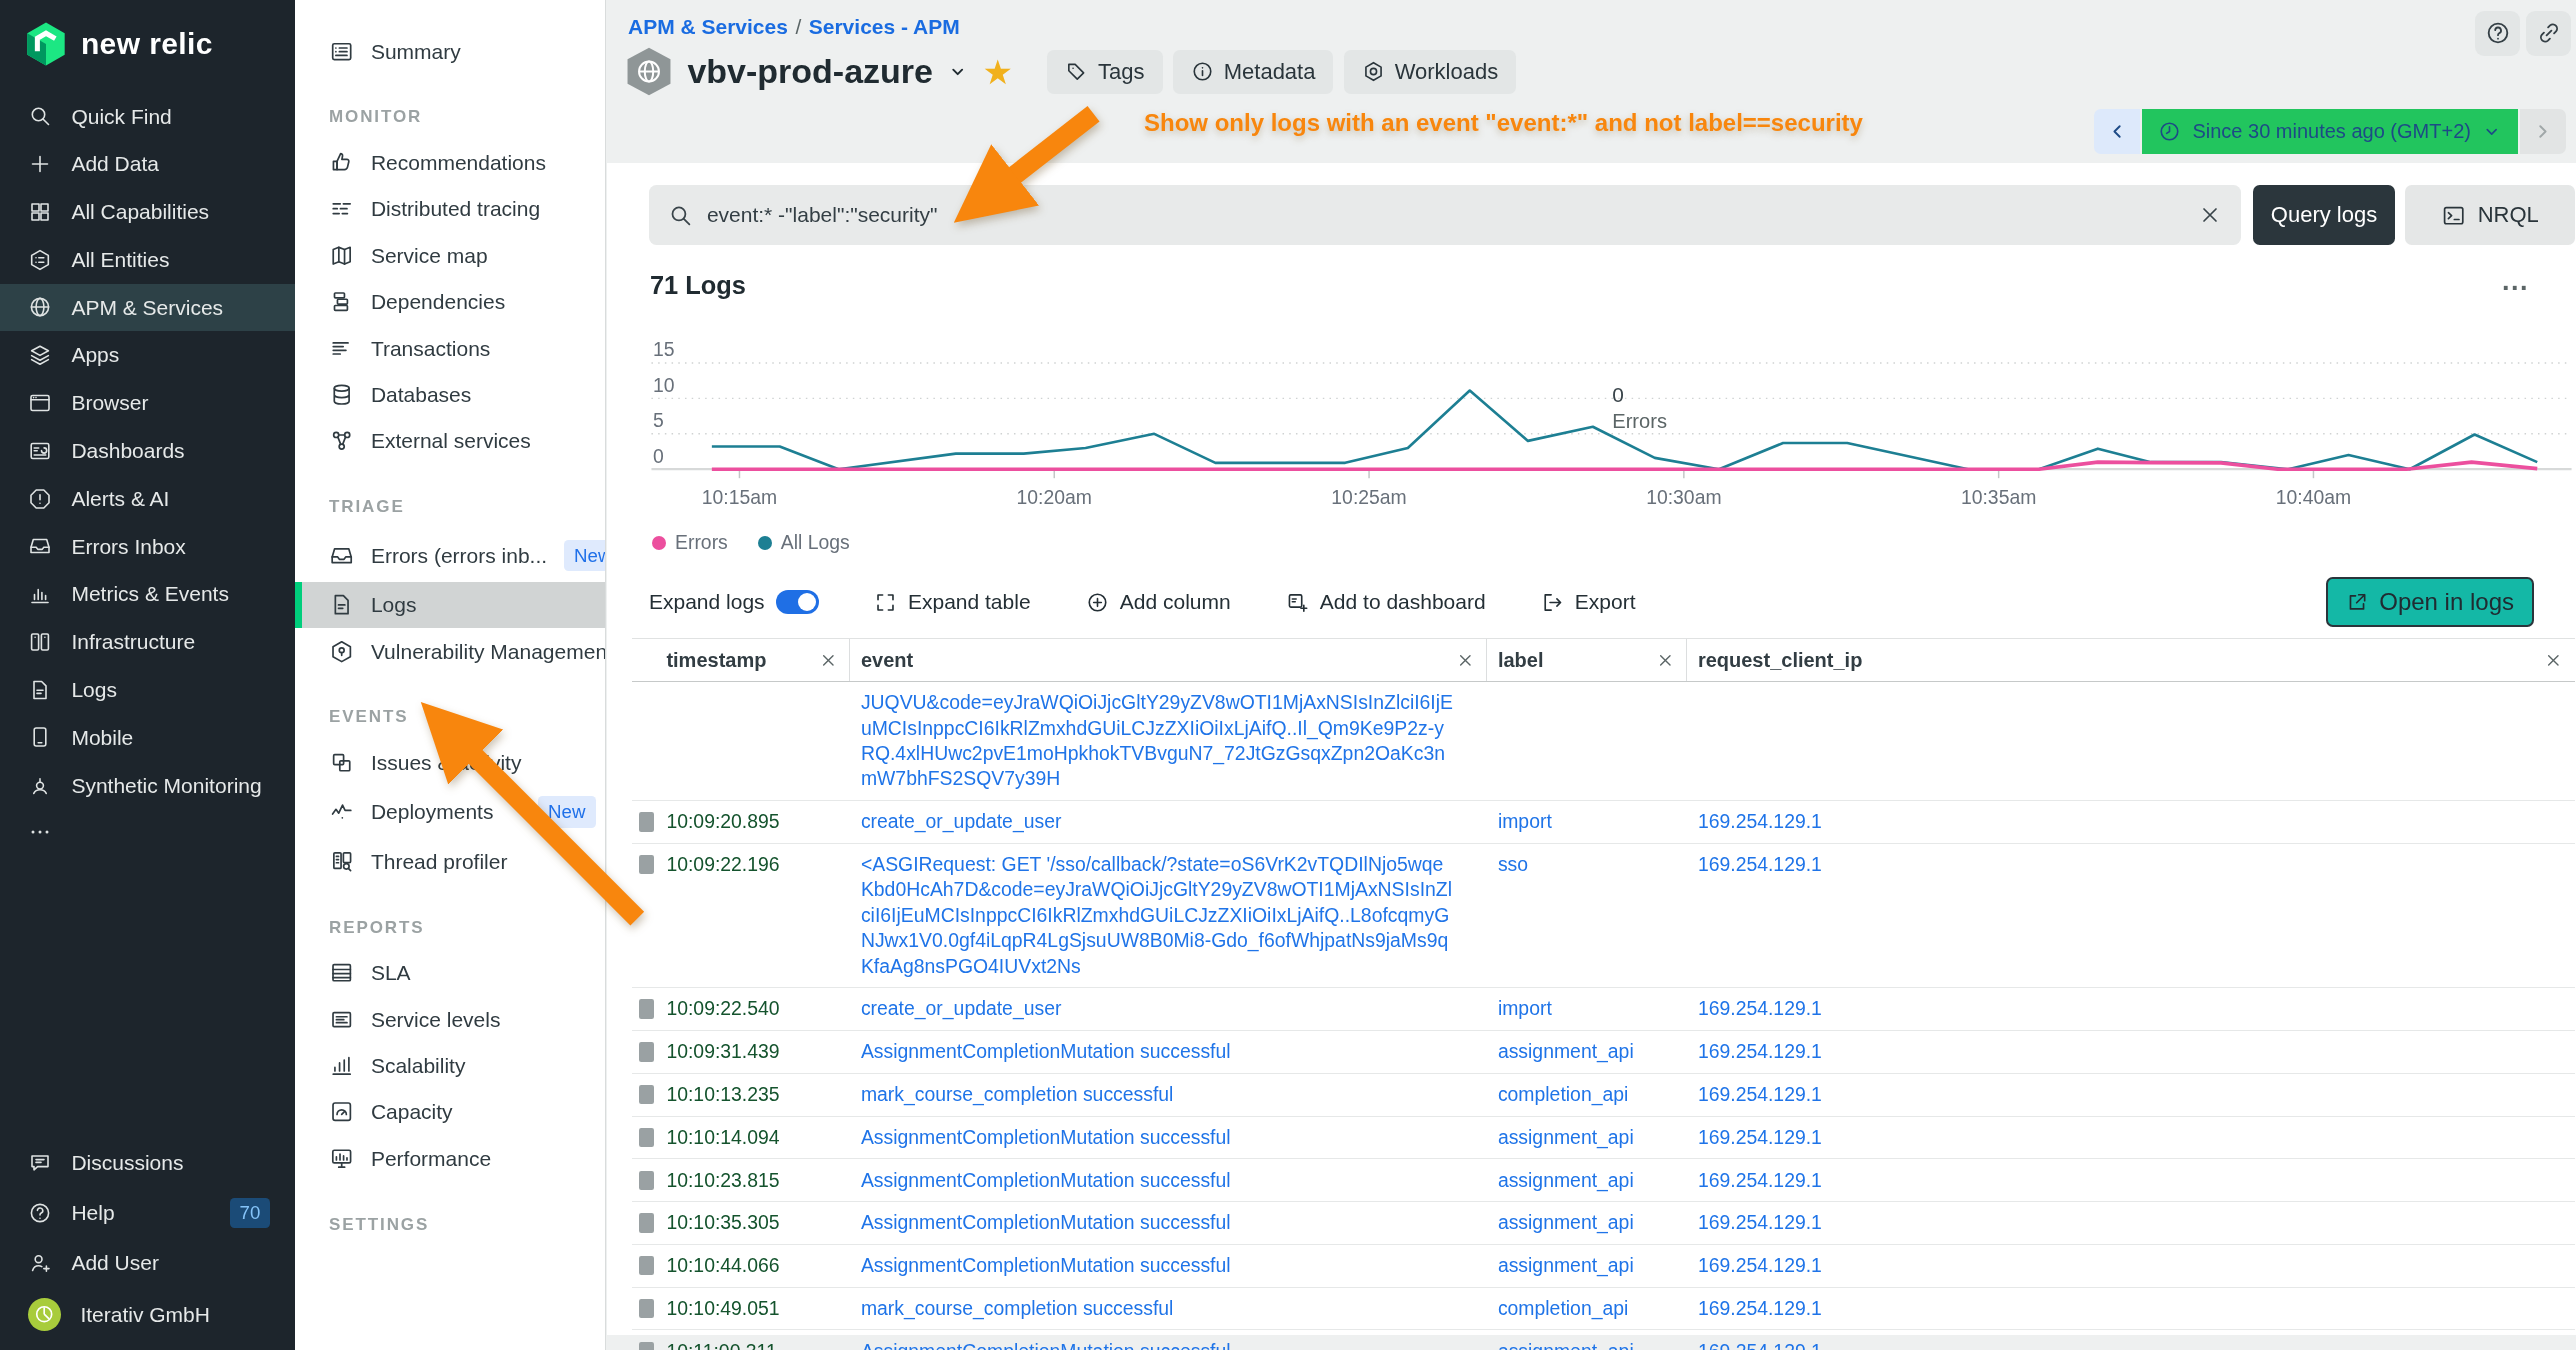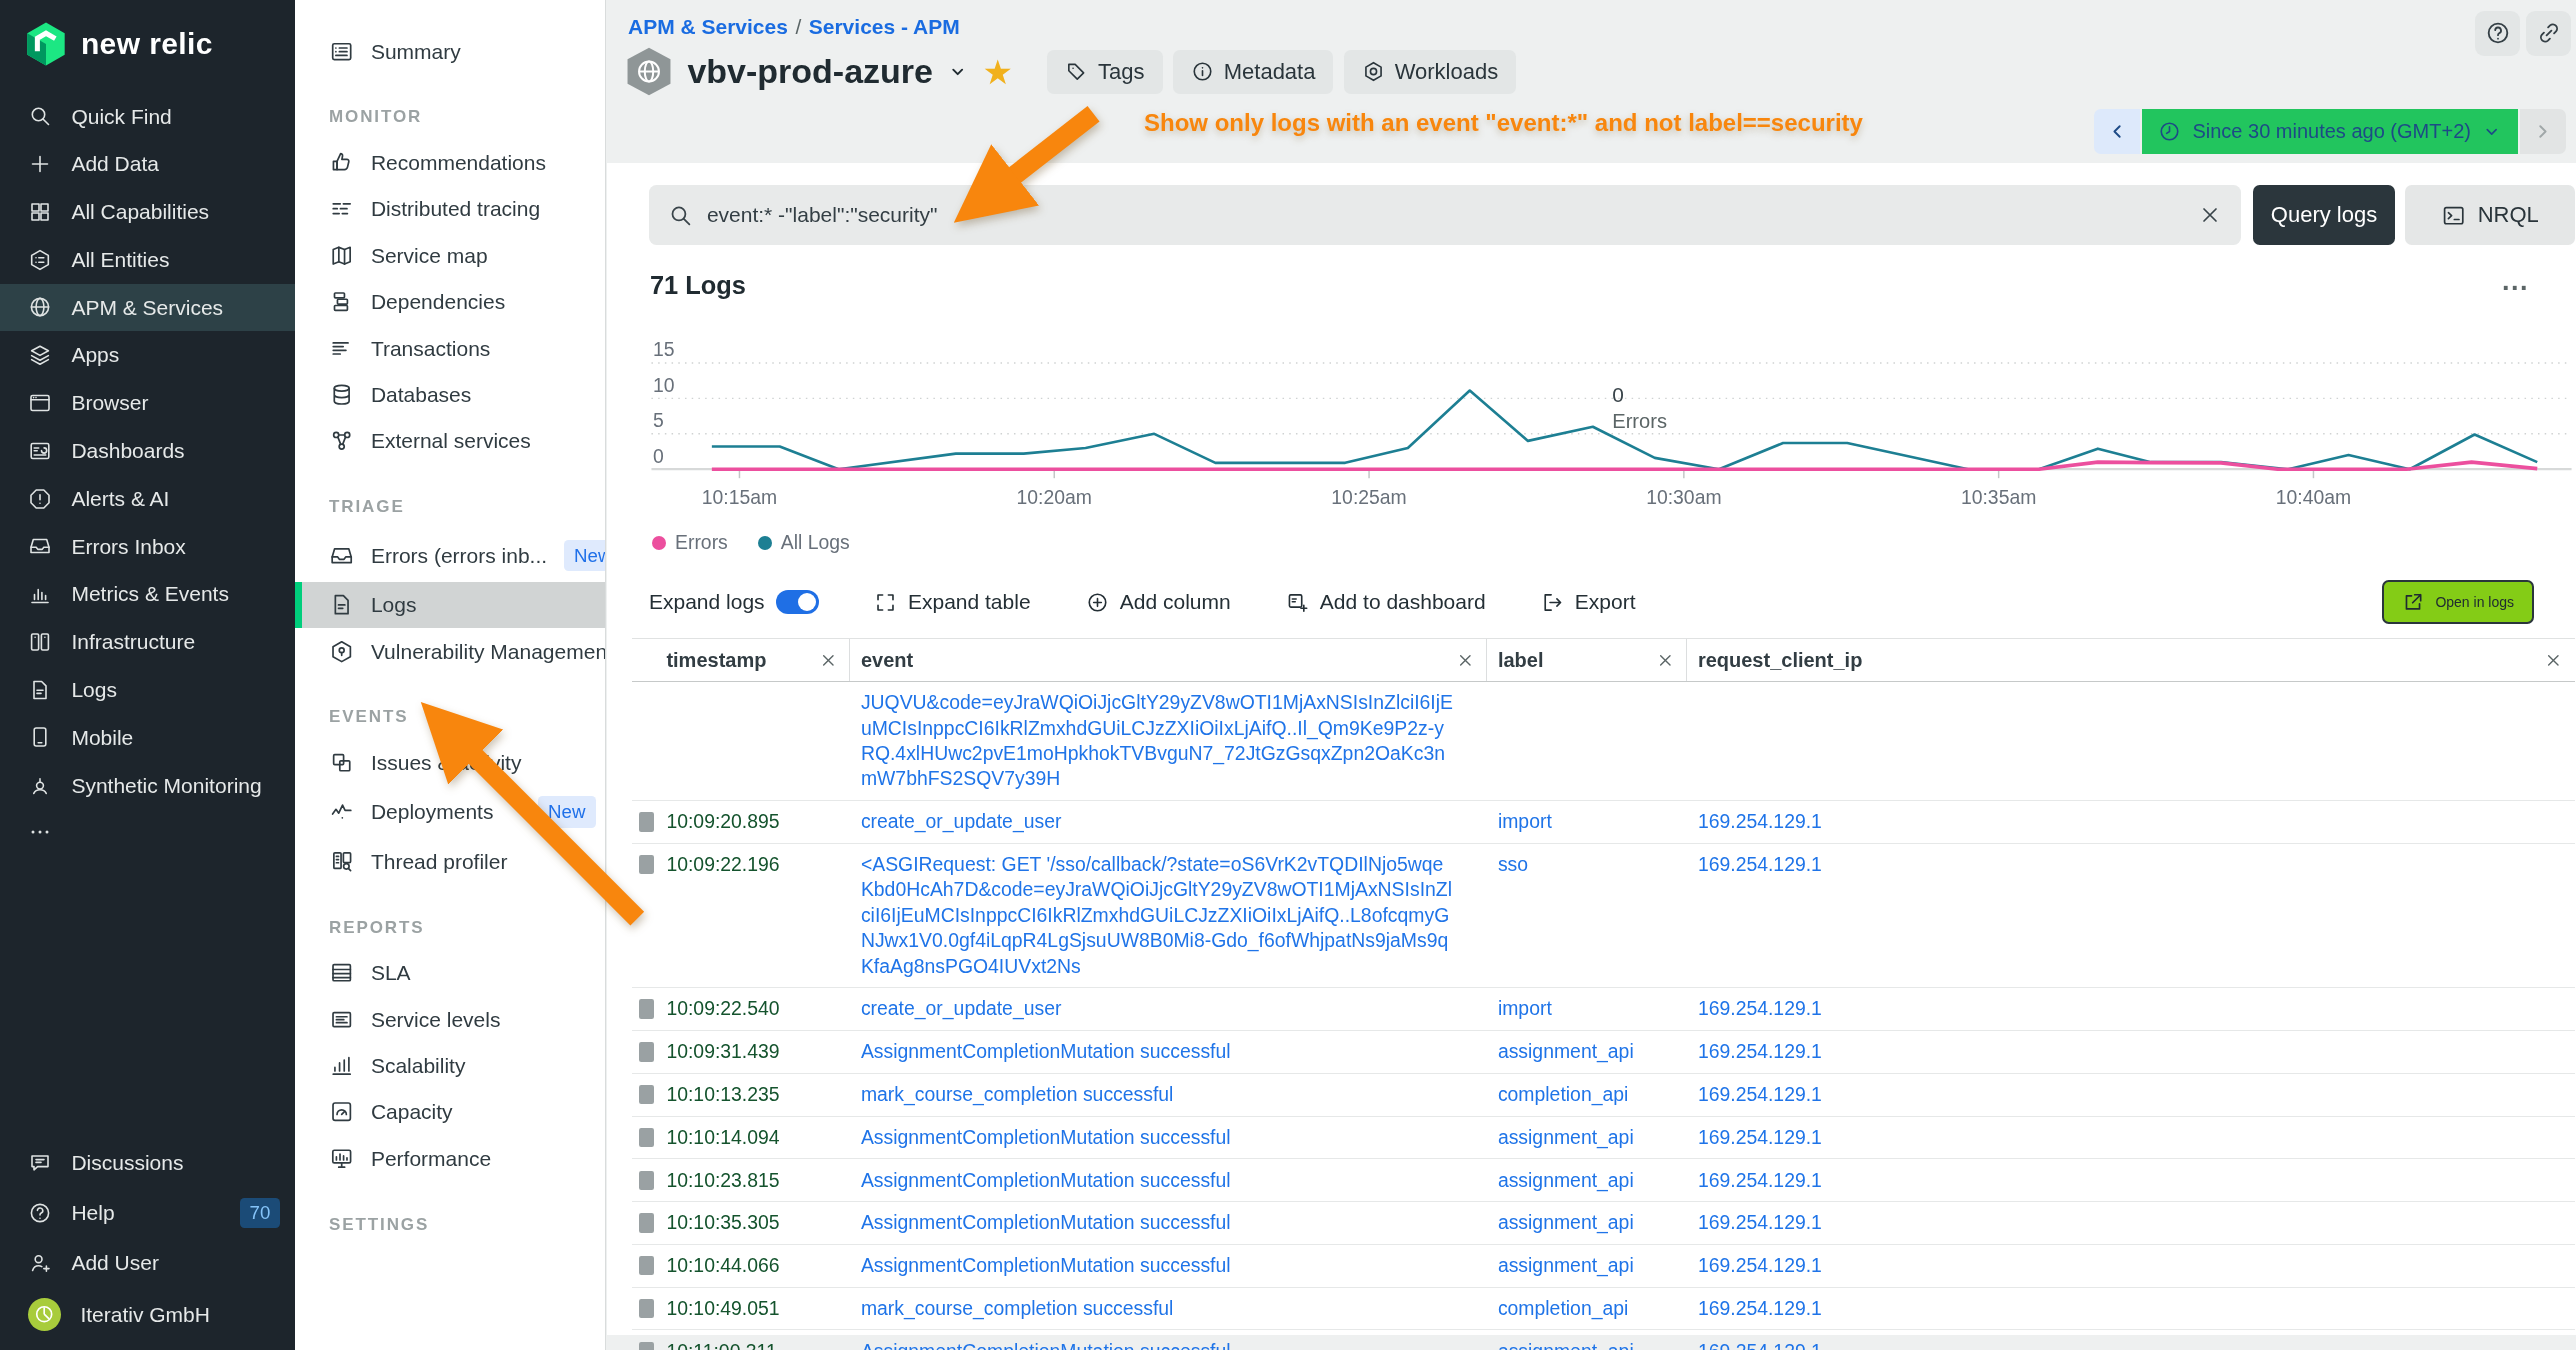--- a/index.html
+++ b/index.html
@@ -8,21 +8,21 @@
   .ic { width:24px; height:24px; flex:none; }
 
   
   #global-nav { position:absolute; left:0; top:0; width:295px; height:100%; background:#1d252c; display:flex; flex-direction:column; z-index:5; }
   .logo { display:flex; align-items:center; gap:13.5px; padding:21px 0 25.4px 25.4px; }
   .logo-text { color:#fff; font-size:30px; font-weight:700; letter-spacing:0.4px; }
   .gnav-item { display:flex; align-items:center; gap:19.4px; padding:11.2px 12px 11.2px 28px; color:#e6e9e9; font-size:21px; line-height:25.4px; cursor:pointer; }
   .gnav-item .ic { color:#dfe3e3; }
   .gnav-item.selected { background:#2d4147; }
   .gnav-bottom { margin-top:auto; padding-bottom:9px; }
-  .badge-count { margin-left:auto; margin-right:3px; background:#1b4b77; color:#85c3f8; font-size:18.7px; padding:2.2px 9.7px; border-radius:4.5px; }
+  .badge-count { margin-left:auto; margin-right:13px; background:#1b4b77; color:#85c3f8; font-size:18.7px; padding:2.2px 9.7px; border-radius:4.5px; }
   .avatar { width:33px; height:33px; border-radius:50%; background:#a8cc3c; flex:none; display:flex; align-items:center; justify-content:center; }
 
   
   #sub-nav { position:absolute; left:295px; top:0; width:311px; height:100%; background:#fff; border-right:0.7px solid #d9dcdc; padding-top:28px; overflow:hidden; z-index:4; }
   .snav-item { display:flex; align-items:center; gap:16.5px; padding:10.5px 9px 10.5px 34px; font-size:21px; line-height:25.4px; color:#303b41; position:relative; white-space:nowrap; cursor:pointer; }
   .snav-item .ic { width:25.4px; height:25.4px; color:#303b41; }
   .snav-item.selected { background:#d1d4d4; }
   .snav-item.selected::before { content:""; position:absolute; left:0; top:0; bottom:0; width:6.7px; background:#00ce7c; }
   .snav-header { padding:33px 0 12px 34px; font-size:17px; font-weight:700; letter-spacing:1.9px; color:#9ba2a3; }
   .badge-new { margin-left:auto; background:#dfeafd; color:#1f70e9; font-size:18.7px; padding:3px 10.5px; border-radius:4.5px; }
@@ -59,21 +59,21 @@
   .chart-wrap { position:absolute; left:42px; top:166px; width:1925px; height:185px; }
   .legend { position:absolute; left:45px; top:368px; display:flex; gap:30px; align-items:center; }
   .legend-item { display:flex; align-items:center; gap:9px; font-size:19.4px; color:#68707a; cursor:pointer; }
   .legend-dot { width:14px; height:14px; border-radius:50%; }
 
   .toolbar { position:absolute; left:42px; right:42px; top:413px; height:52px; display:flex; align-items:center; gap:55px; font-size:21px; color:#242f35; }
   .tb-item { display:flex; align-items:center; gap:11.2px; cursor:pointer; }
   .tb-item .ic { width:23px; height:23px; }
   .toggle { width:43px; height:24px; border-radius:12px; background:#1f6fe5; position:relative; cursor:pointer; }
   .toggle::after { content:""; position:absolute; right:3px; top:3px; width:18px; height:18px; background:#fff; border-radius:50%; }
-  .btn-open-logs { margin-left:auto; display:flex; align-items:center; gap:11.2px; border:2.2px solid #2a353b; border-radius:6.7px; padding:9px 18px; font-size:14px; color:#202b31; background:#84cc16; cursor:pointer; font-family:inherit; }
+  .btn-open-logs { margin-left:auto; display:flex; align-items:center; gap:11.2px; border:2.2px solid #2a353b; border-radius:6.7px; padding:9px 18px; font-size:24px; color:#202b31; background:#14b8a6; cursor:pointer; font-family:inherit; }
   .btn-open-logs .ic { width:22.4px; height:22.4px; }
 
   
   .log-table { position:absolute; left:25.4px; right:1.5px; top:475px; border-top:0.7px solid #e0e2e2; }
   .t-head { display:grid; grid-template-columns:218px 637px 200px 1fr; border-bottom:1.5px solid #c6c9c9; height:43px; }
   .t-head .hc { display:flex; align-items:center; font-size:20px; font-weight:600; color:#323d43; padding:0 12px 0 10.5px; border-right:0.7px solid #dcdedf; }
   .t-head .hc:first-child { padding-left:34px; }
   .t-head .hc:last-child { border-right:none; }
   .hc .hx { margin-left:auto; color:#5b6566; width:18.7px; height:18.7px; cursor:pointer; }
   .t-row { display:grid; grid-template-columns:218px 637px 200px 1fr; border-bottom:0.7px solid #e6e8e8; padding:8.2px 0; }

